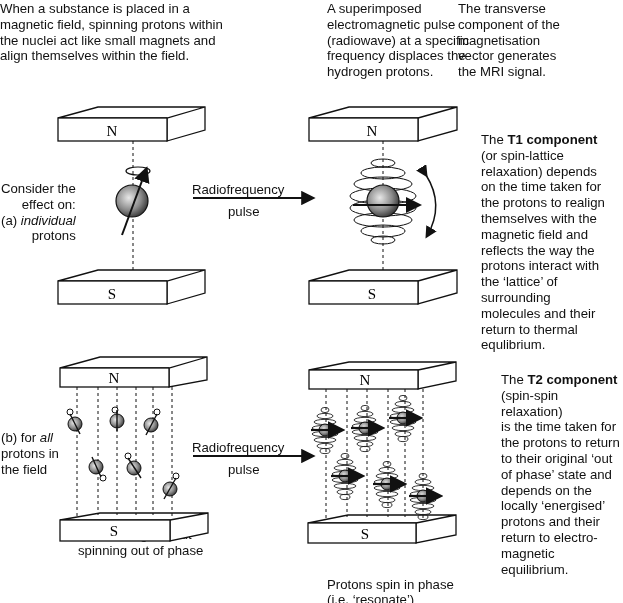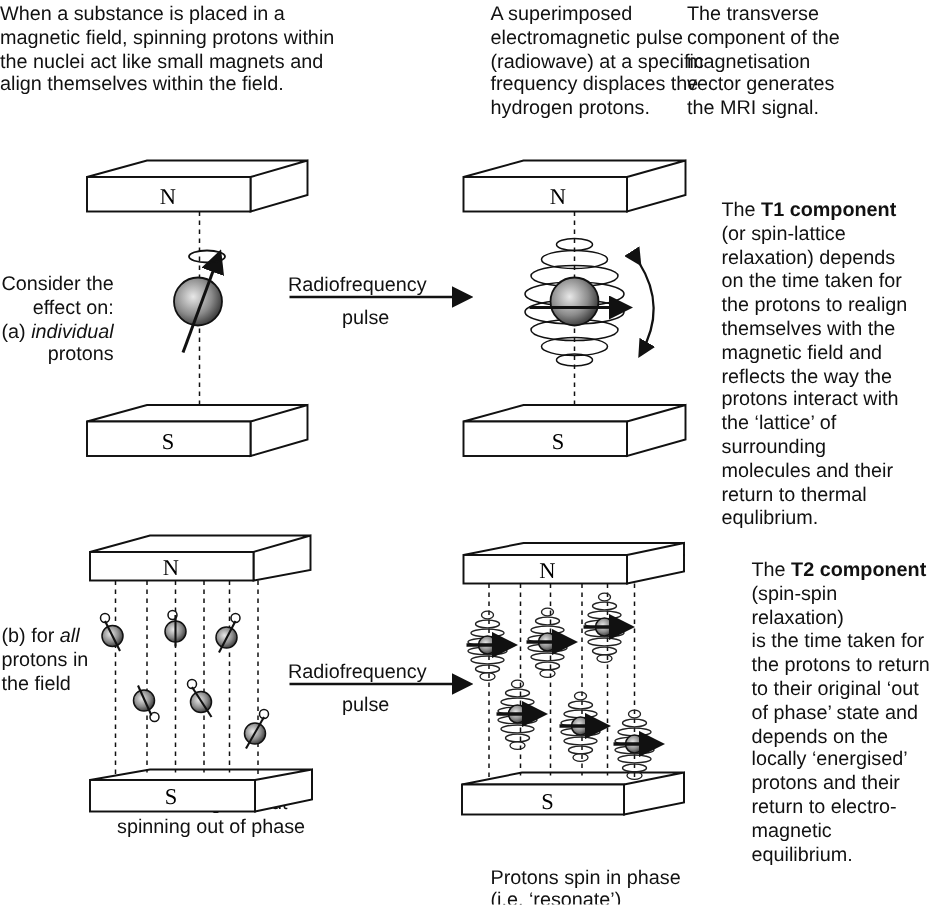--- a/index.html
+++ b/index.html
@@ -56,21 +56,21 @@
 magnetic equilibrium.</span></div>
 
 <div class="txt" style="left:1px;top:181px;text-align:right;"><span>Consider the</span>
 <span>effect on:</span>
 <span>(a) </span><i>individual</i>
 <span>protons</span></div>
 
 <div class="txt" style="left:192px;top:182px;">Radiofrequency</div>
 <div class="txt" style="left:228px;top:204px;">pulse</div>
 
-<div class="txt" style="left:1px;top:416px;"><span>(b) for </span><i>all</i>
+<div class="txt" style="left:1px;top:430px;"><span>(b) for </span><i>all</i>
 <span>protons in</span>
 <span>the field</span></div>
 
 <div class="txt" style="left:192px;top:440px;">Radiofrequency</div>
 <div class="txt" style="left:228px;top:462px;">pulse</div>
 
 <div class="txt" style="left:78px;top:527px;">Protons aligned but
 spinning out of phase</div>
 <div class="txt" style="left:327px;top:577px;line-height:15px;">Protons spin in phase
 (i.e. ‘resonate’)</div>

